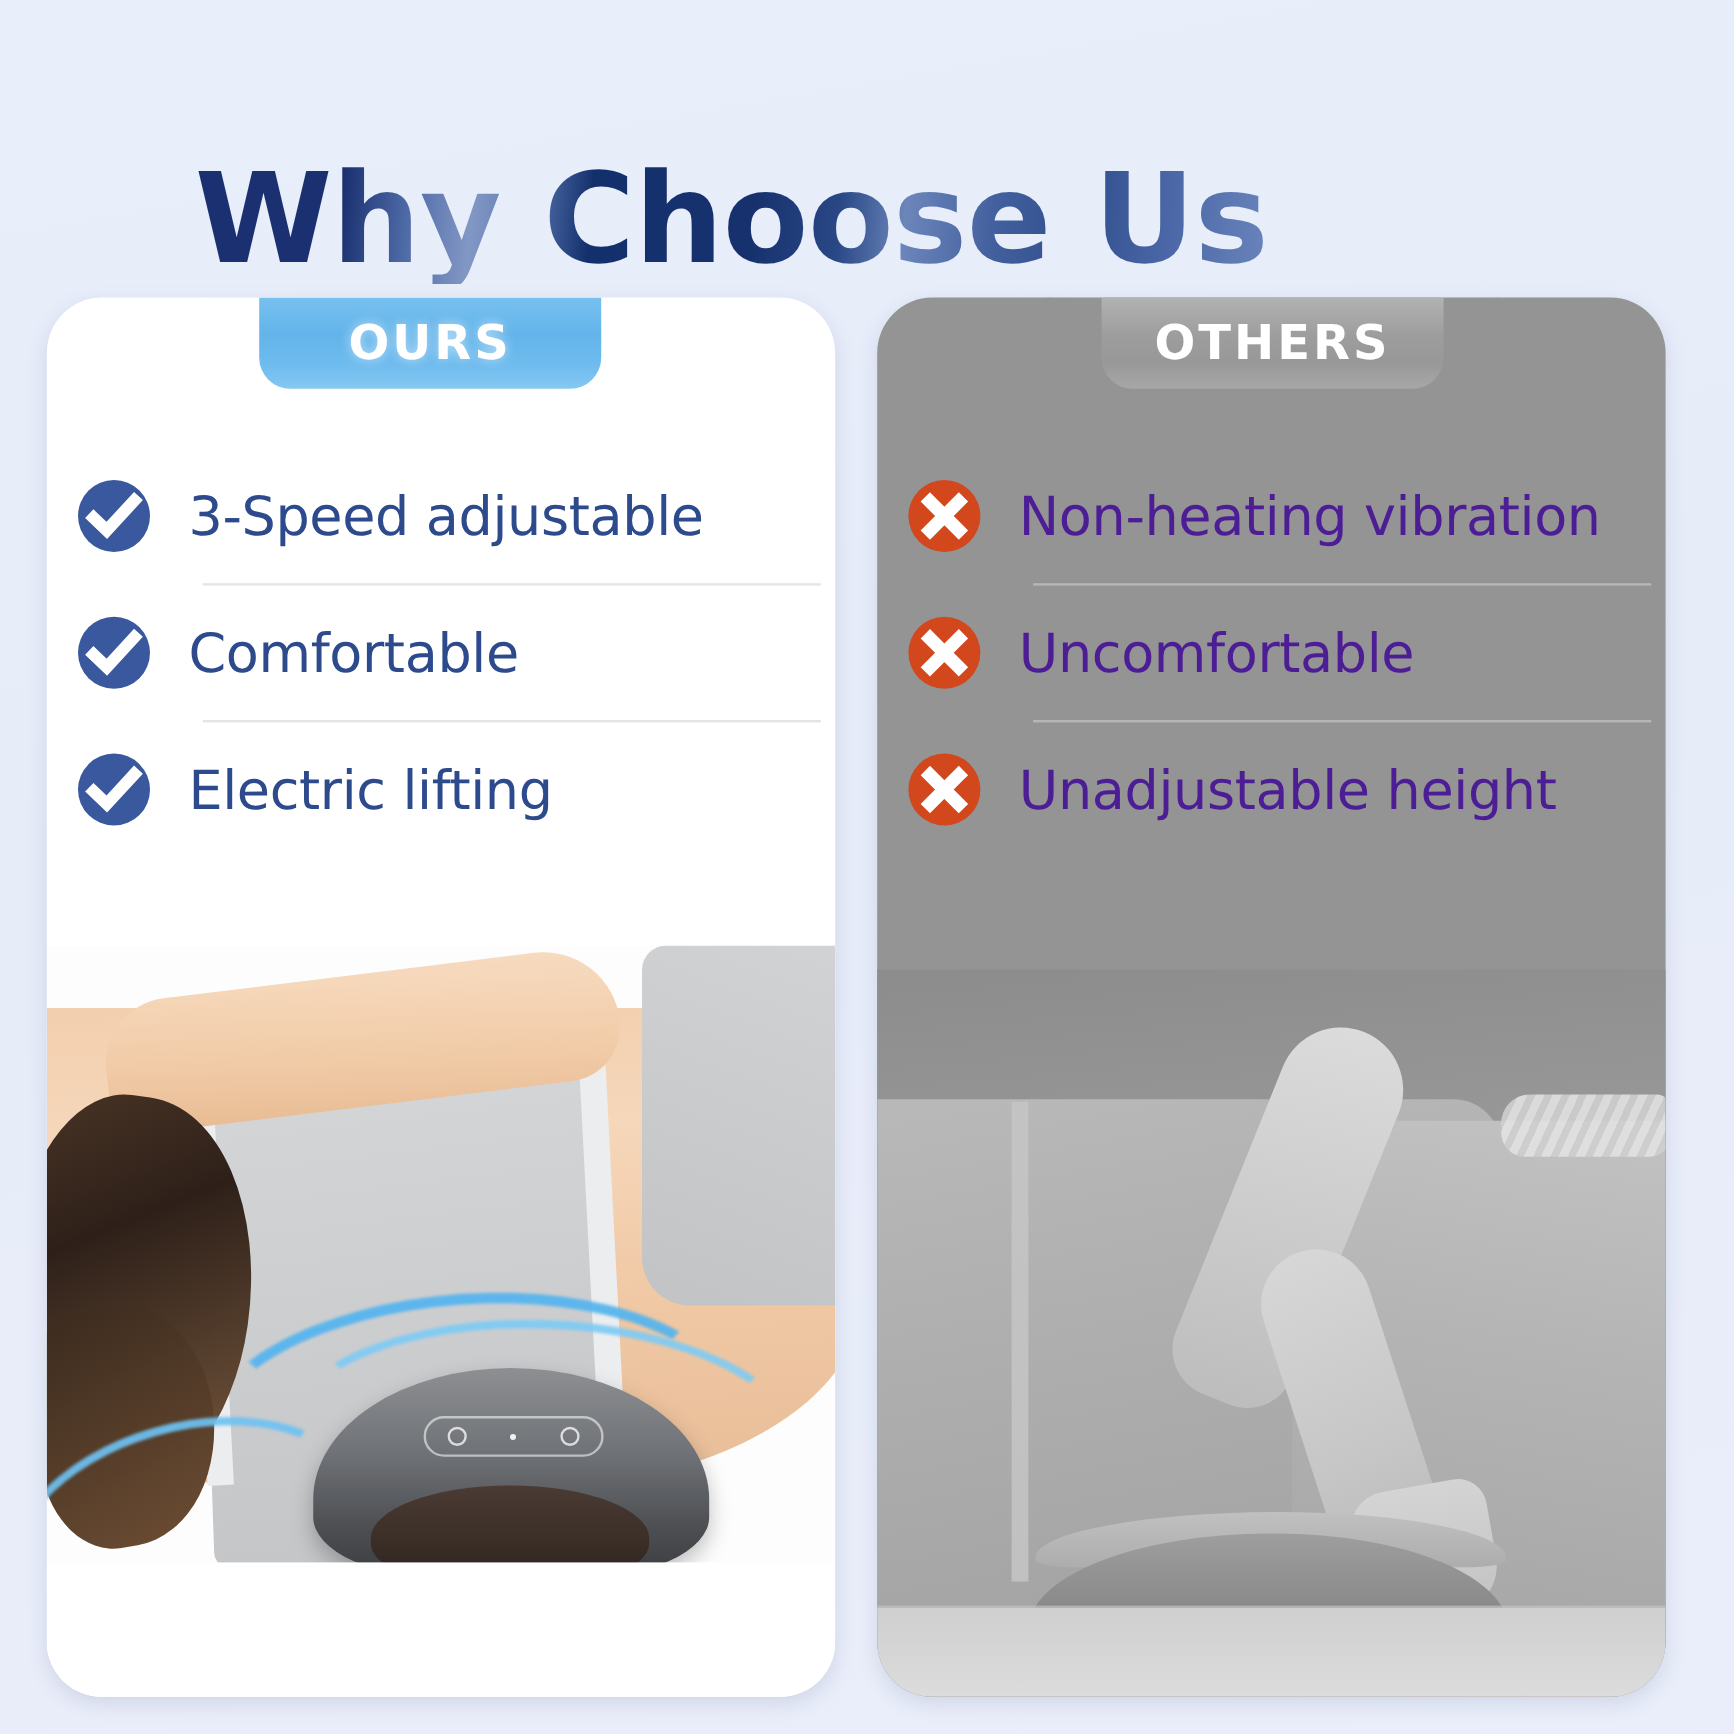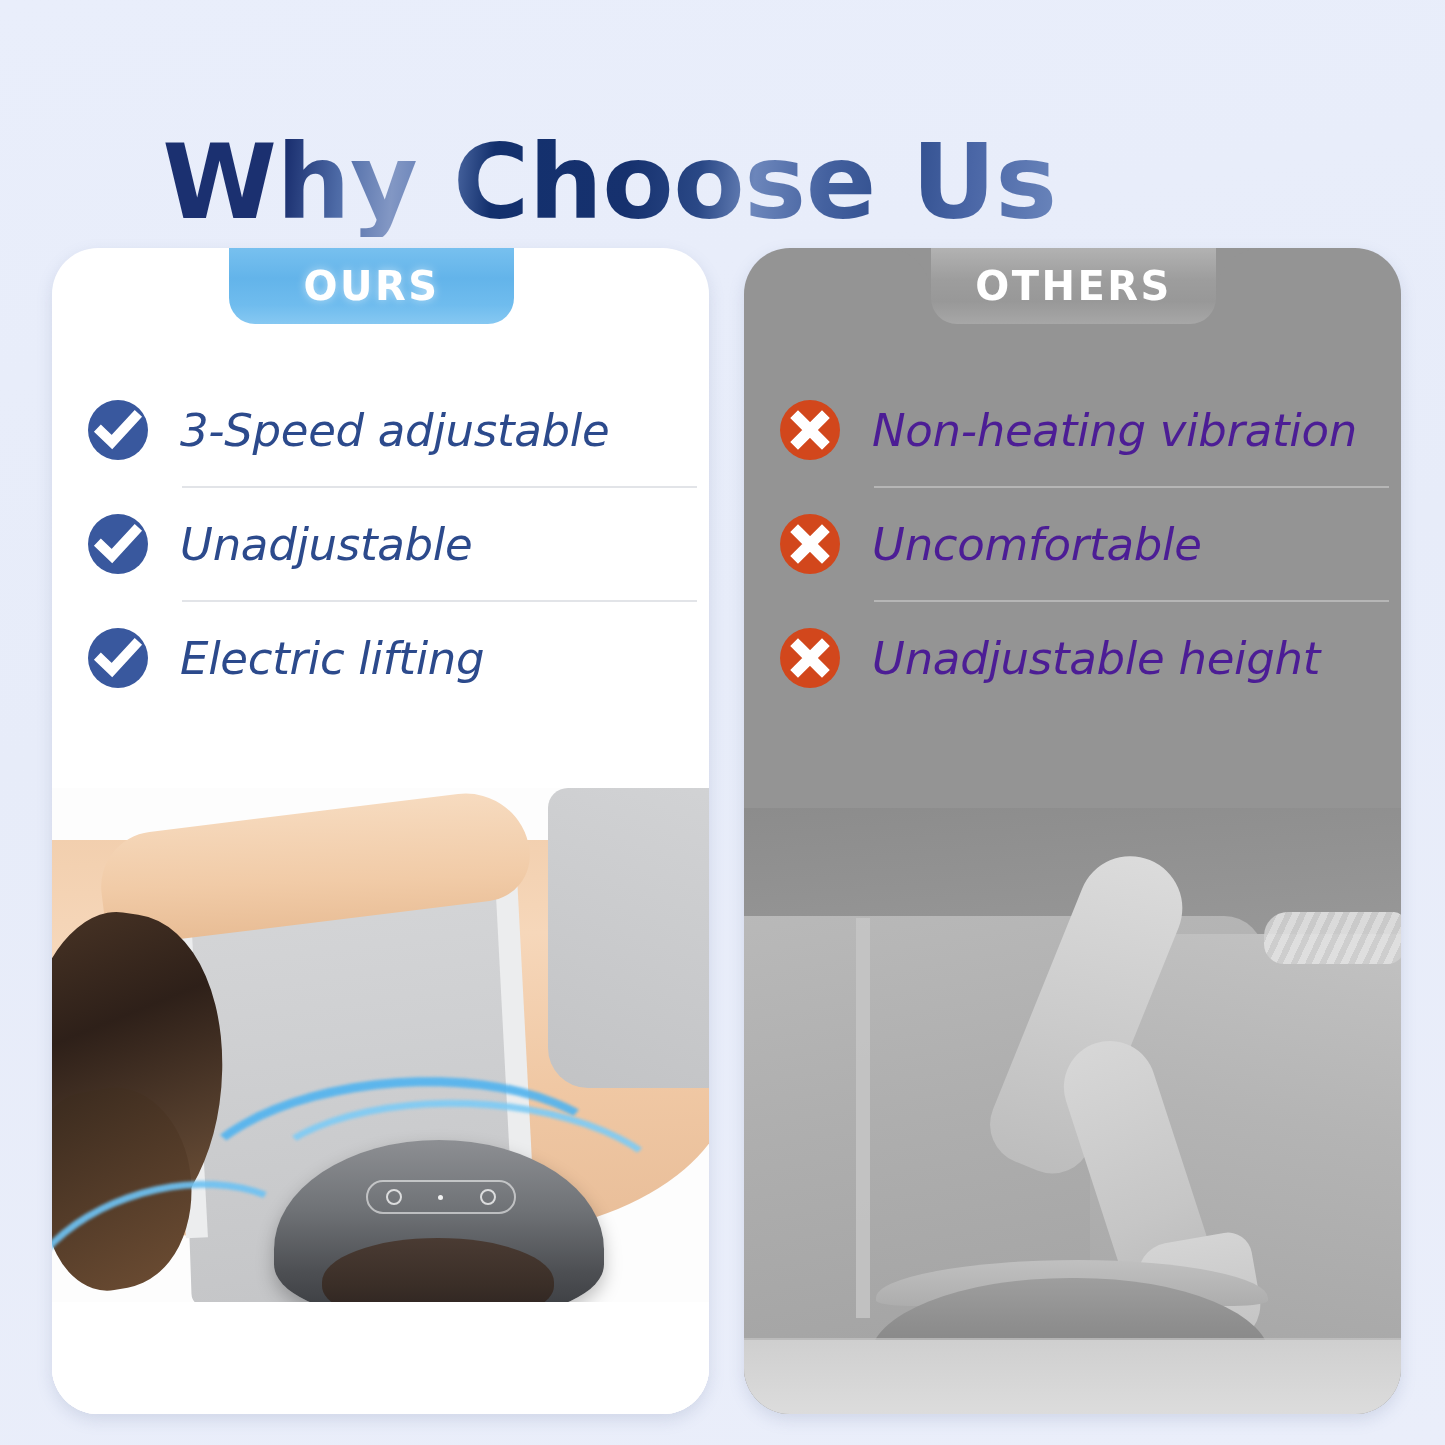--- a/index.html
+++ b/index.html
@@ -53,21 +53,21 @@
         #6a85bb 100%);
     -webkit-background-clip: text;
     background-clip: text;
     color: transparent;
     -webkit-text-fill-color: transparent;
   }
 
   
   .panels {
     position: absolute;
-    left: 52px;
+    left: 39px;
     top: 248px;
     width: 1349px;
     height: 1166px;
     display: flex;
     justify-content: space-between;
   }
 
   .panel {
     position: relative;
     width: 657px;
@@ -167,23 +167,22 @@
   .features {
     position: absolute;
     left: 0;
     top: 126px;
     width: 100%;
   }
   .feature-row {
     display: flex;
     align-items: center;
     height: 112px;
-    padding-left: 36px;
+    padding-left: 26px;
     box-sizing: border-box;
-    font-style: italic;
   }
   .divider {
     height: 2px;
     margin-left: 130px;
     margin-right: 12px;
   }
   .panel-ours .divider { background: #e2e4e8; }
   .panel-others .divider { background: #c2c2c2; opacity: 0.75; }
 
   .icon-badge {
@@ -531,21 +530,21 @@
         </div>
 
         <div class="divider"></div>
 
         <div class="feature-row">
           <span class="icon-badge icon-check">
             <svg viewBox="0 0 60 60" aria-hidden="true">
               <path d="M13 31.5 L24 42 L47 17" fill="none" stroke="#ffffff" stroke-width="10" stroke-linecap="square" stroke-linejoin="miter"></path>
             </svg>
           </span>
-          <span class="feature-label">Unadjustable</span>
+          <span class="feature-label">Comfortable</span>
         </div>
 
         <div class="divider"></div>
 
         <div class="feature-row">
           <span class="icon-badge icon-check">
             <svg viewBox="0 0 60 60" aria-hidden="true">
               <path d="M13 31.5 L24 42 L47 17" fill="none" stroke="#ffffff" stroke-width="10" stroke-linecap="square" stroke-linejoin="miter"></path>
             </svg>
           </span>

